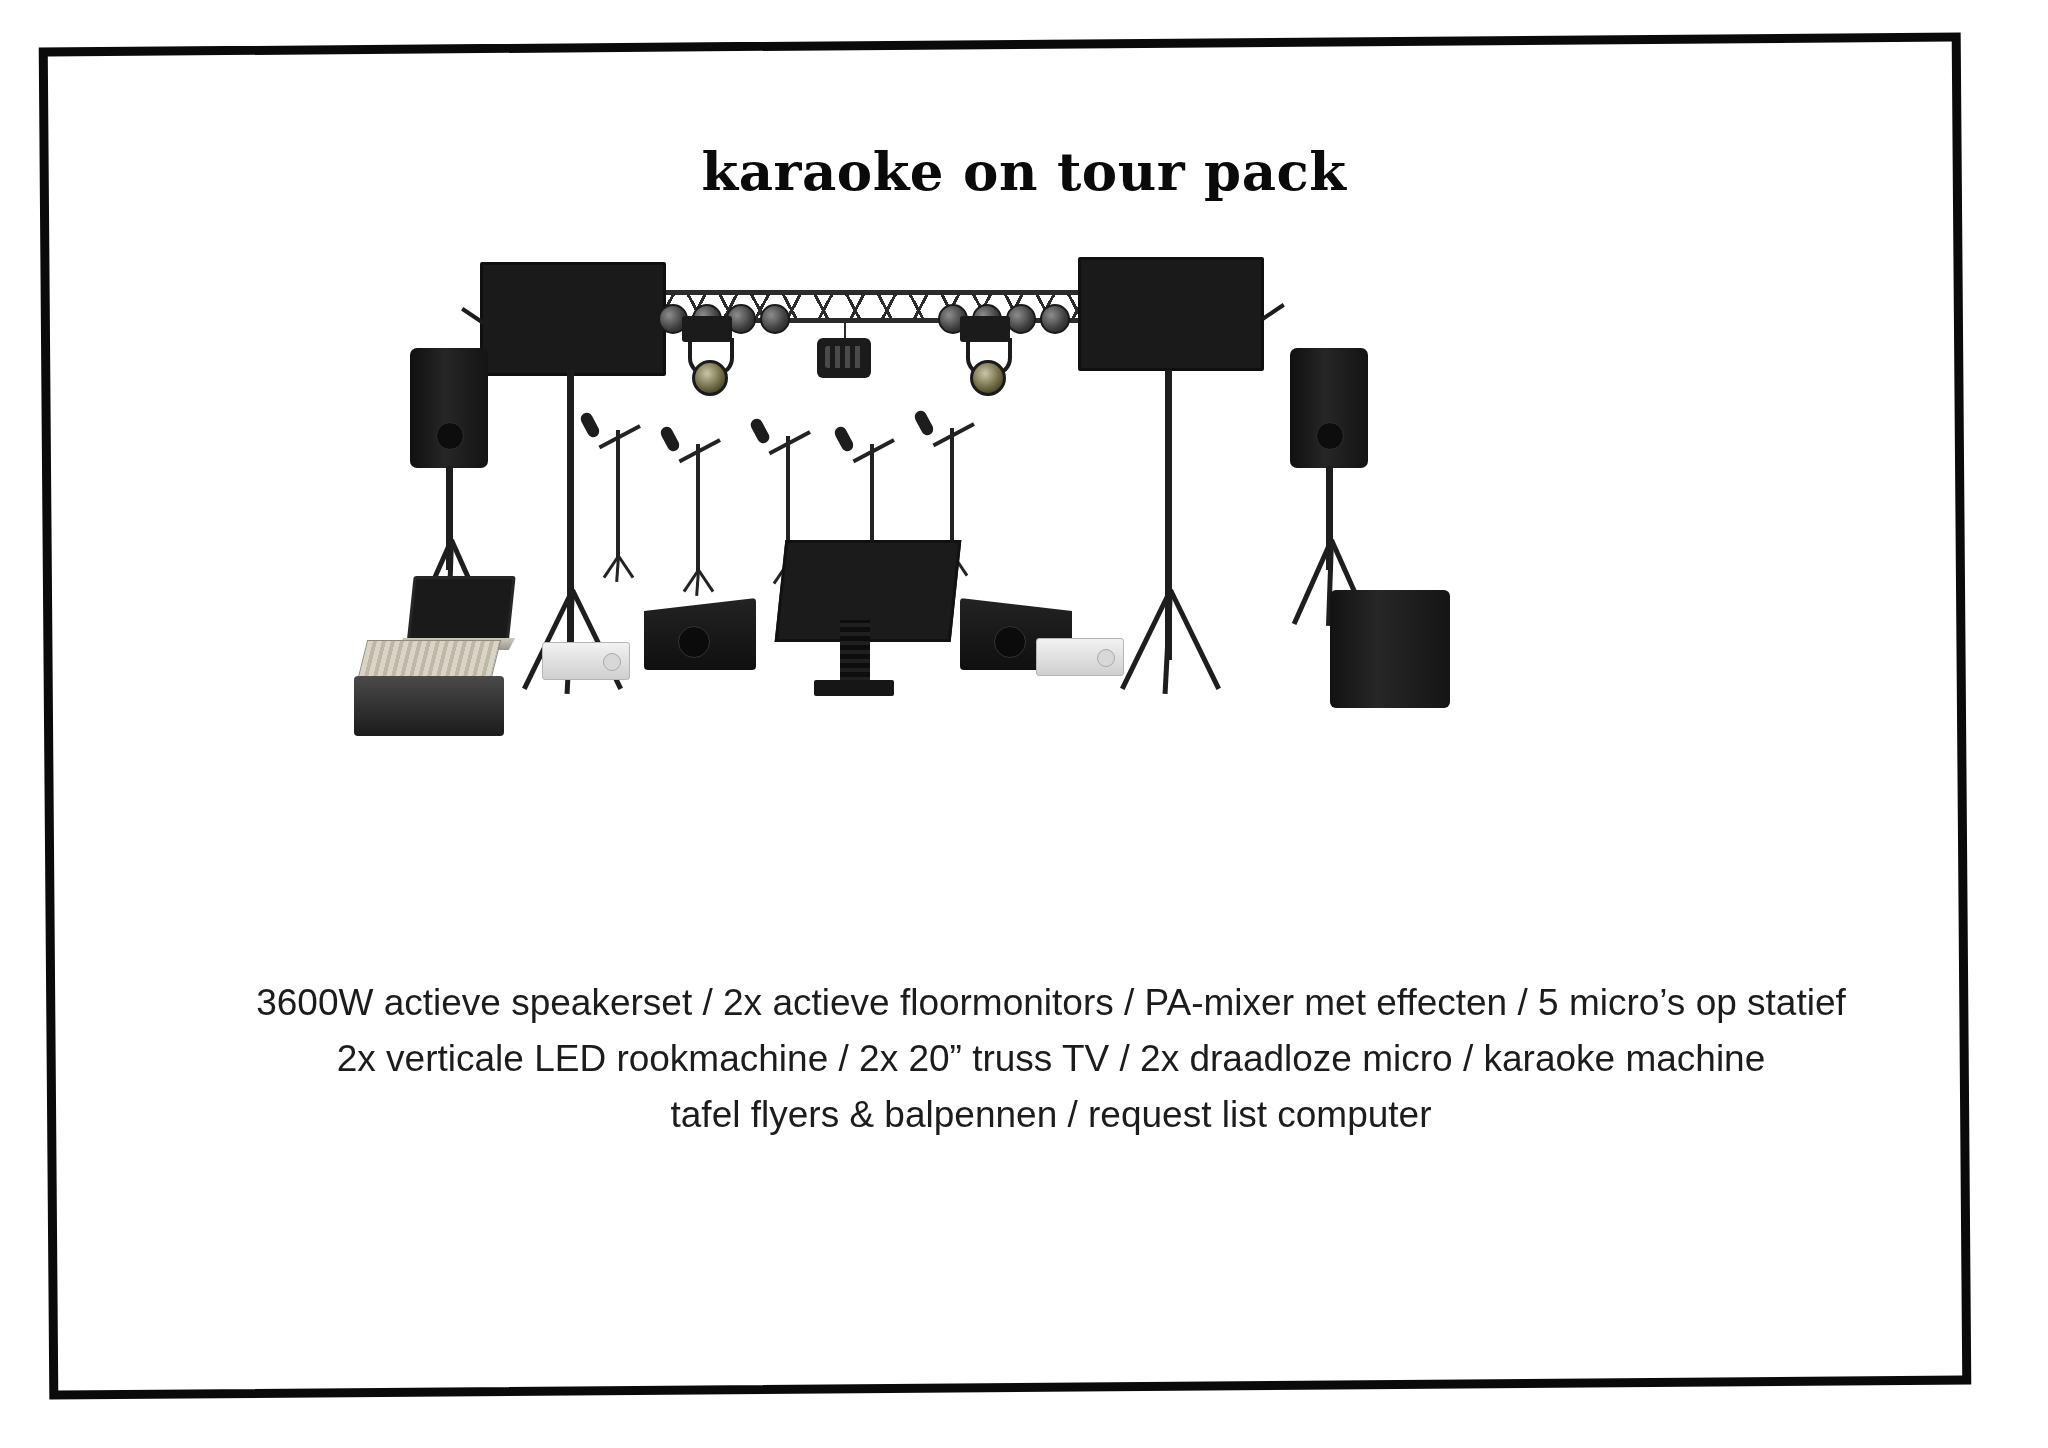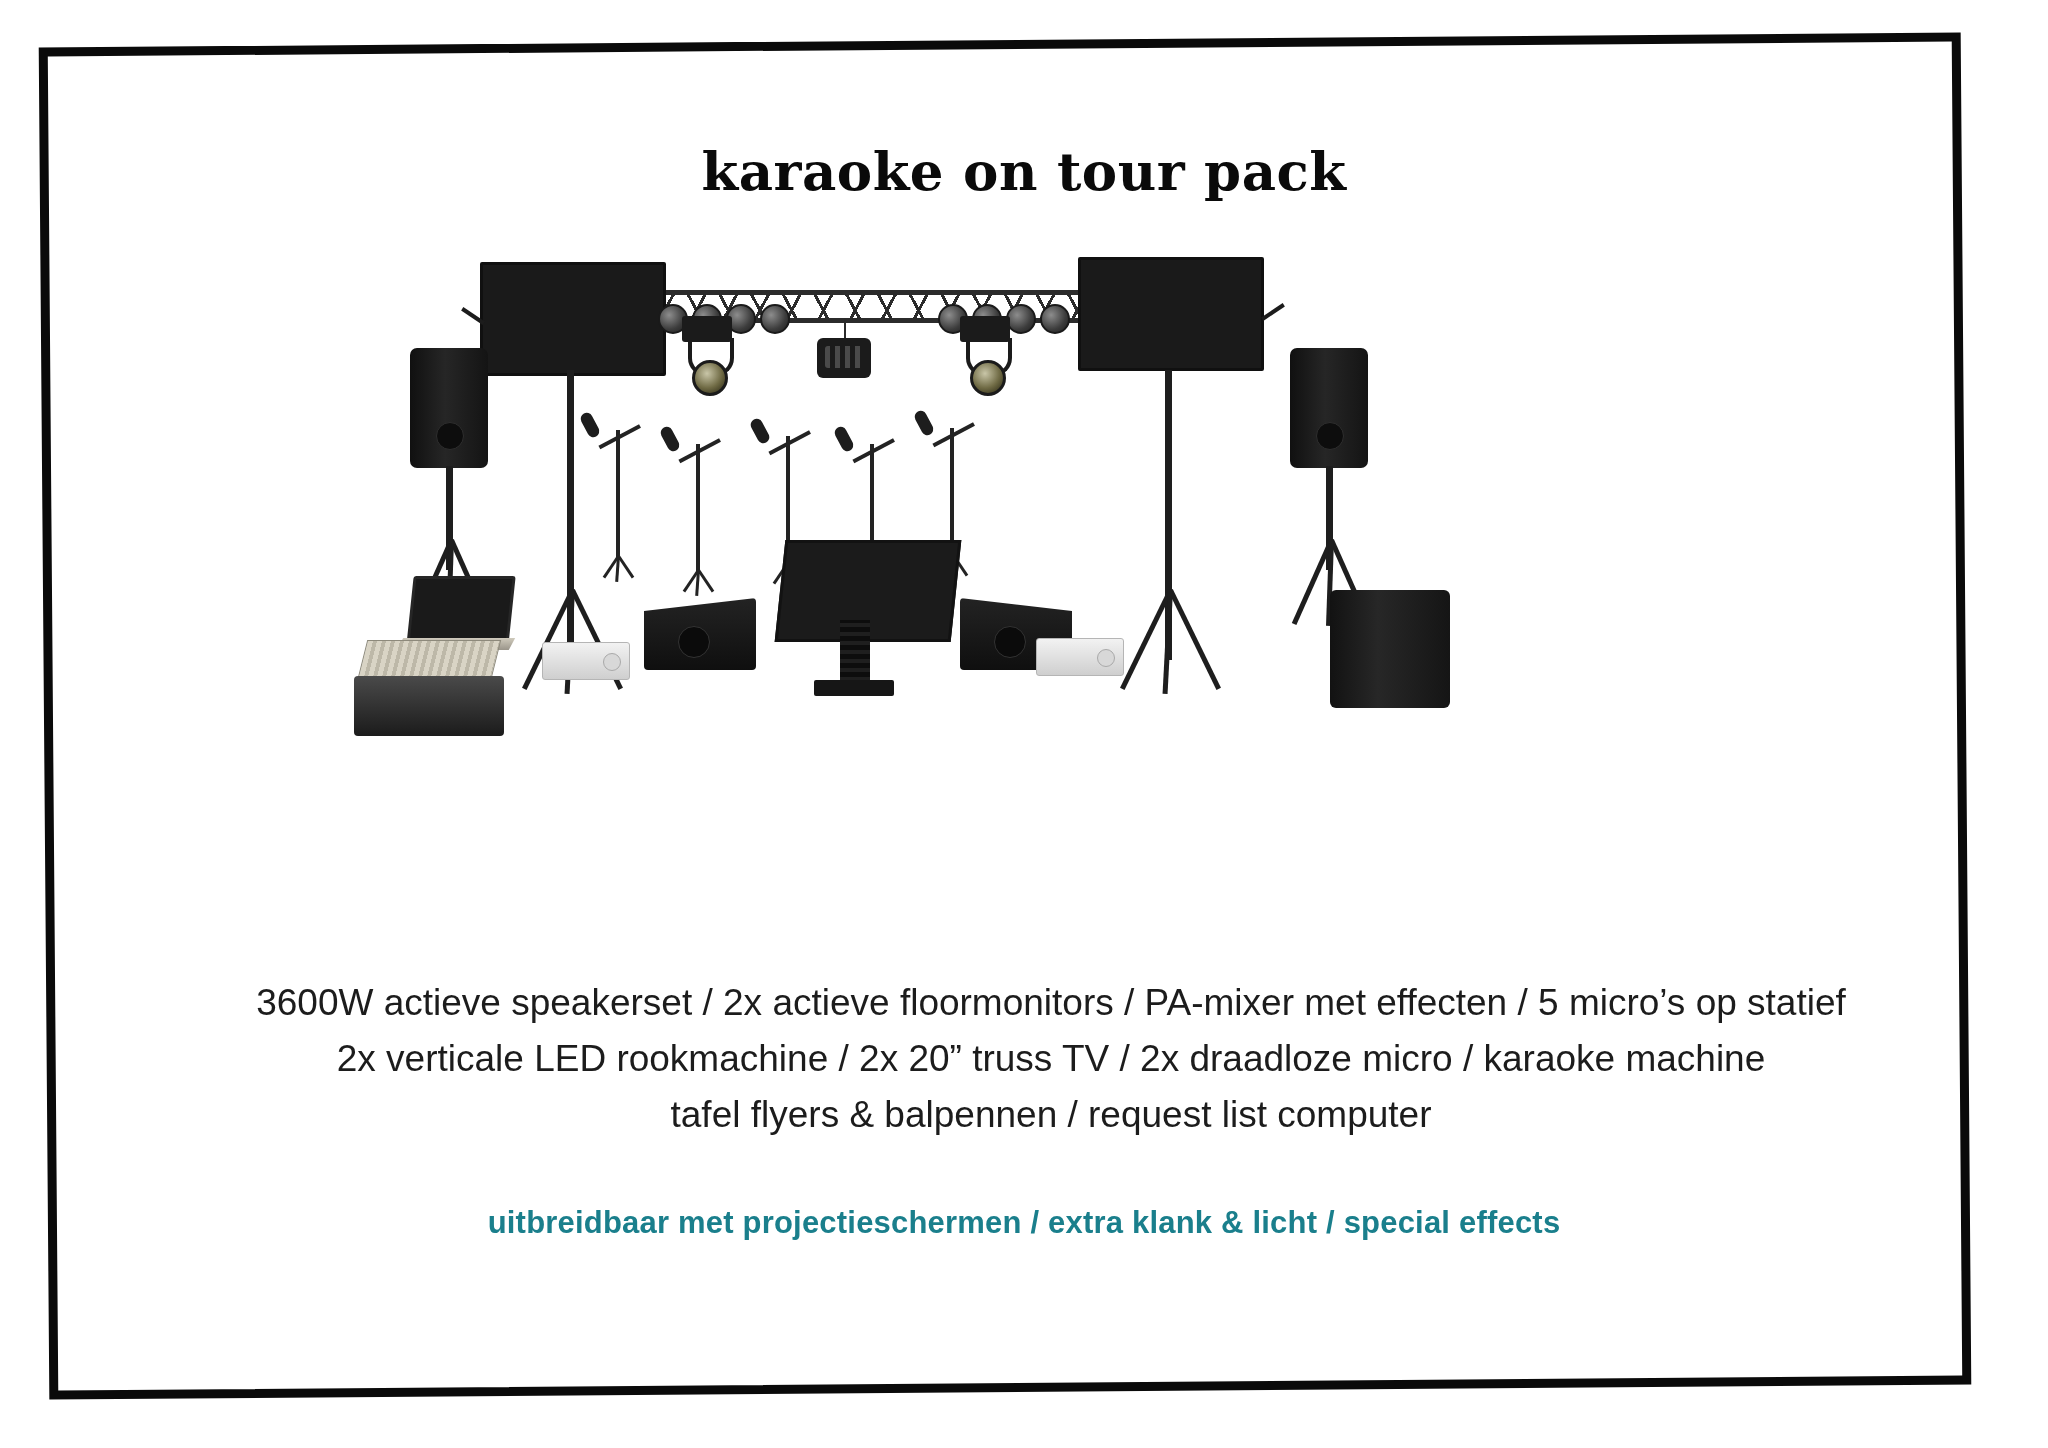--- a/index.html
+++ b/index.html
@@ -399,16 +399,15 @@
       </div>
 
     </div>
 
     <div class="specs">
       <div class="line">3600W actieve speakerset / 2x actieve floormonitors / PA-mixer met effecten / 5 micro’s op statief</div>
       <div class="line">2x verticale LED rookmachine / 2x 20” truss TV / 2x draadloze micro / karaoke machine</div>
       <div class="line">tafel flyers &amp; balpennen / request list computer</div>
     </div>
 
-    <div class="extra">uitbreidbaar met projectieschermen / extra klank &amp; licht / special effects</div>
 
   </div>
 </div>
 
 </body></html>

